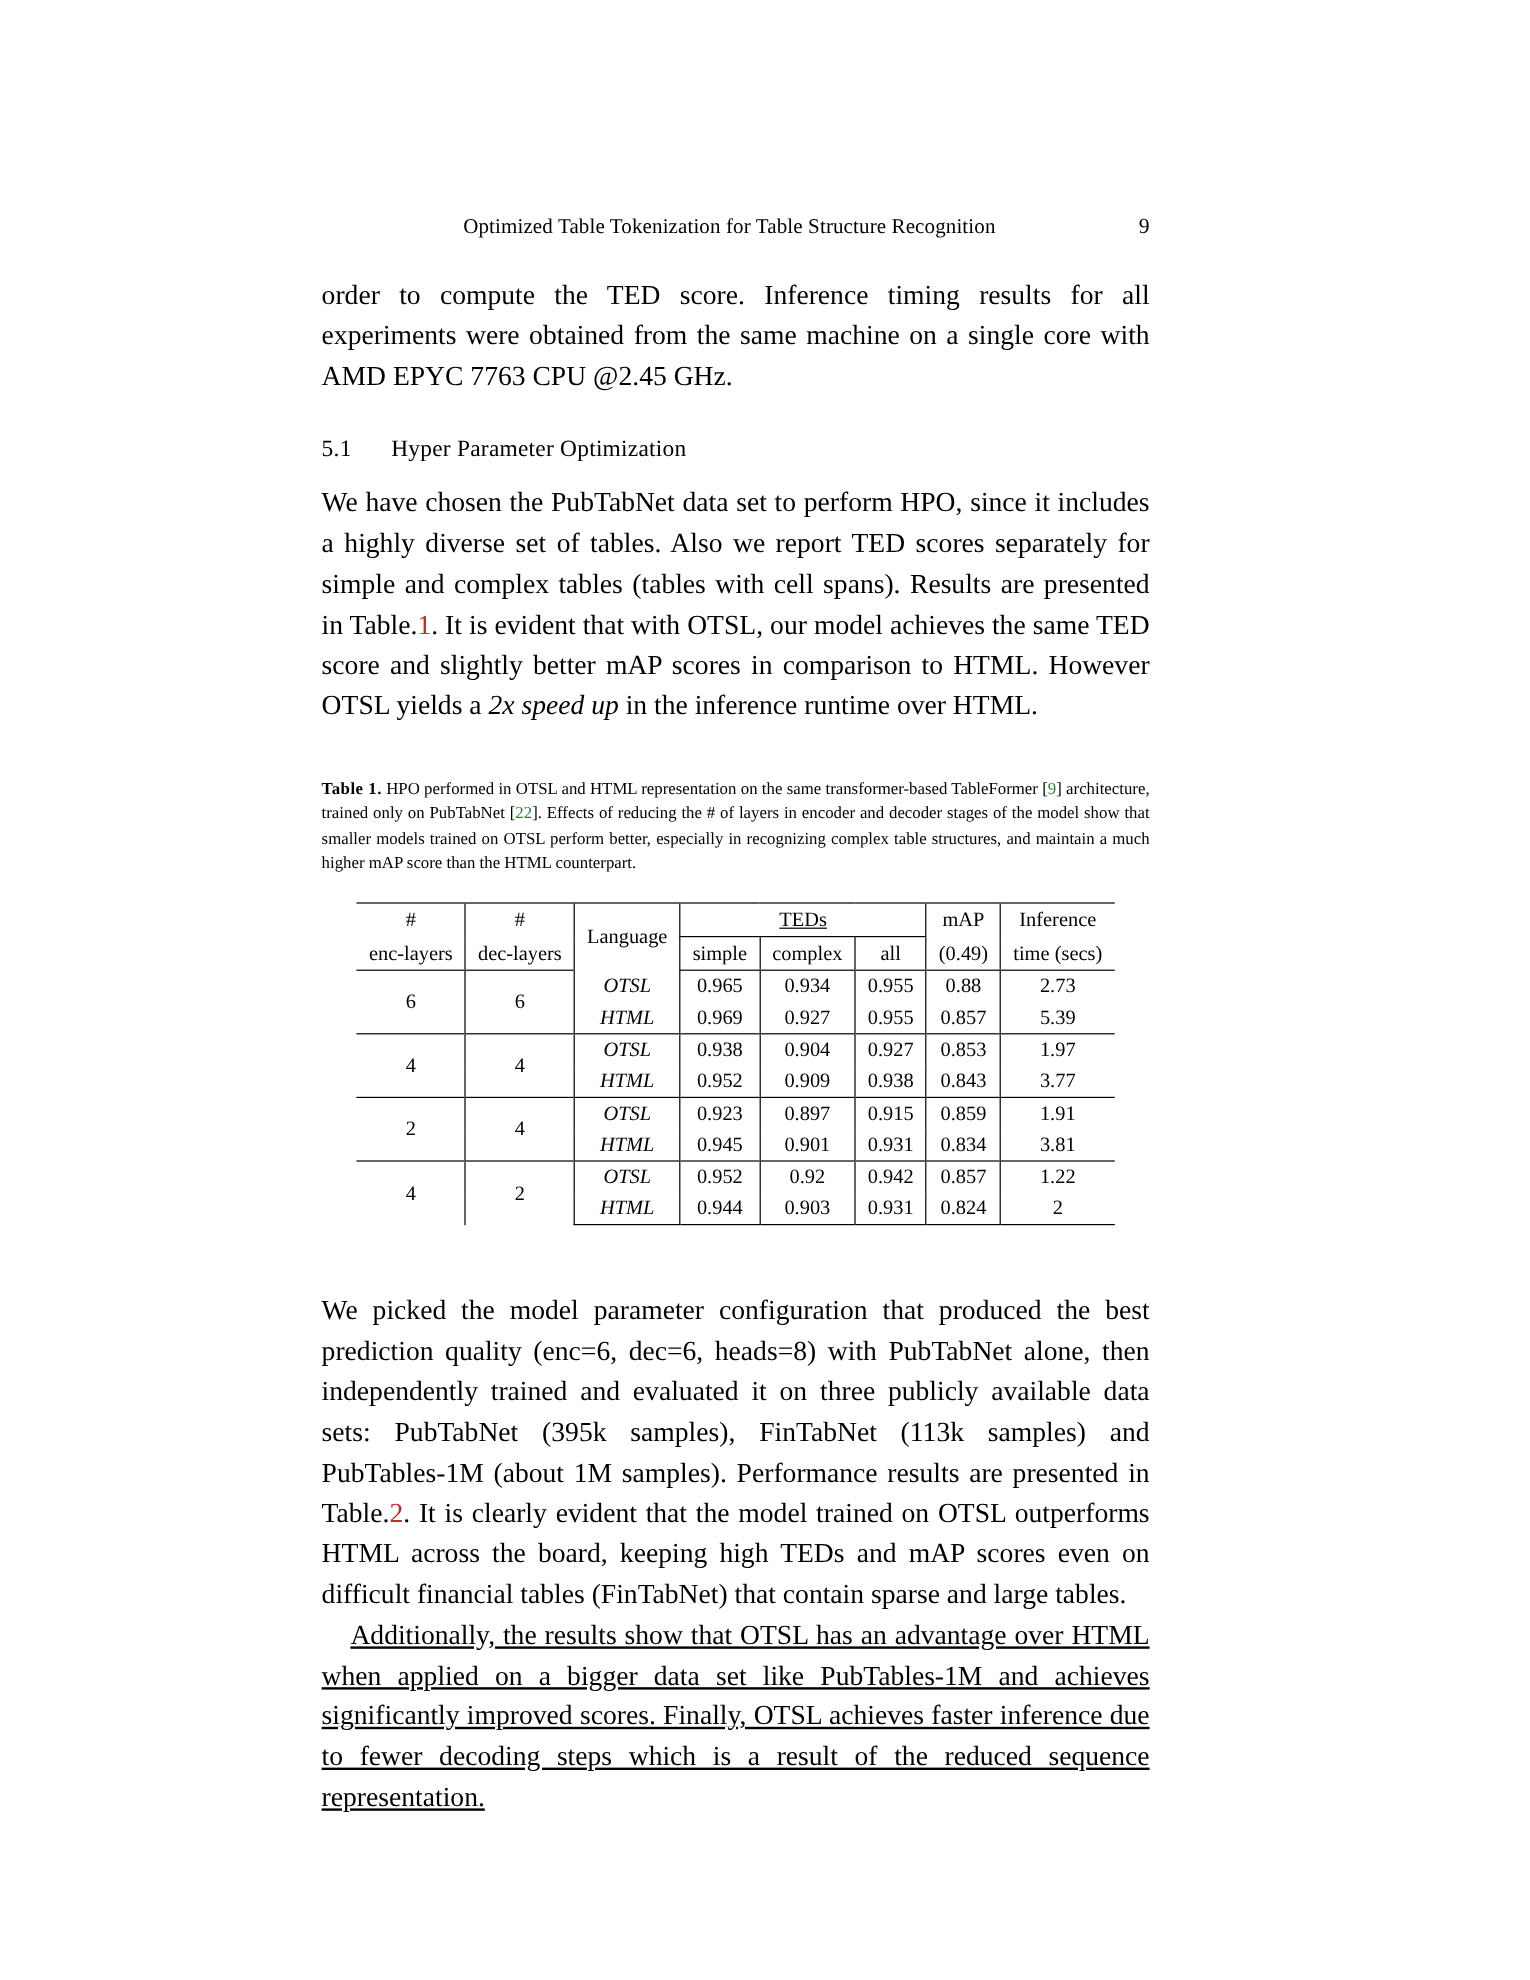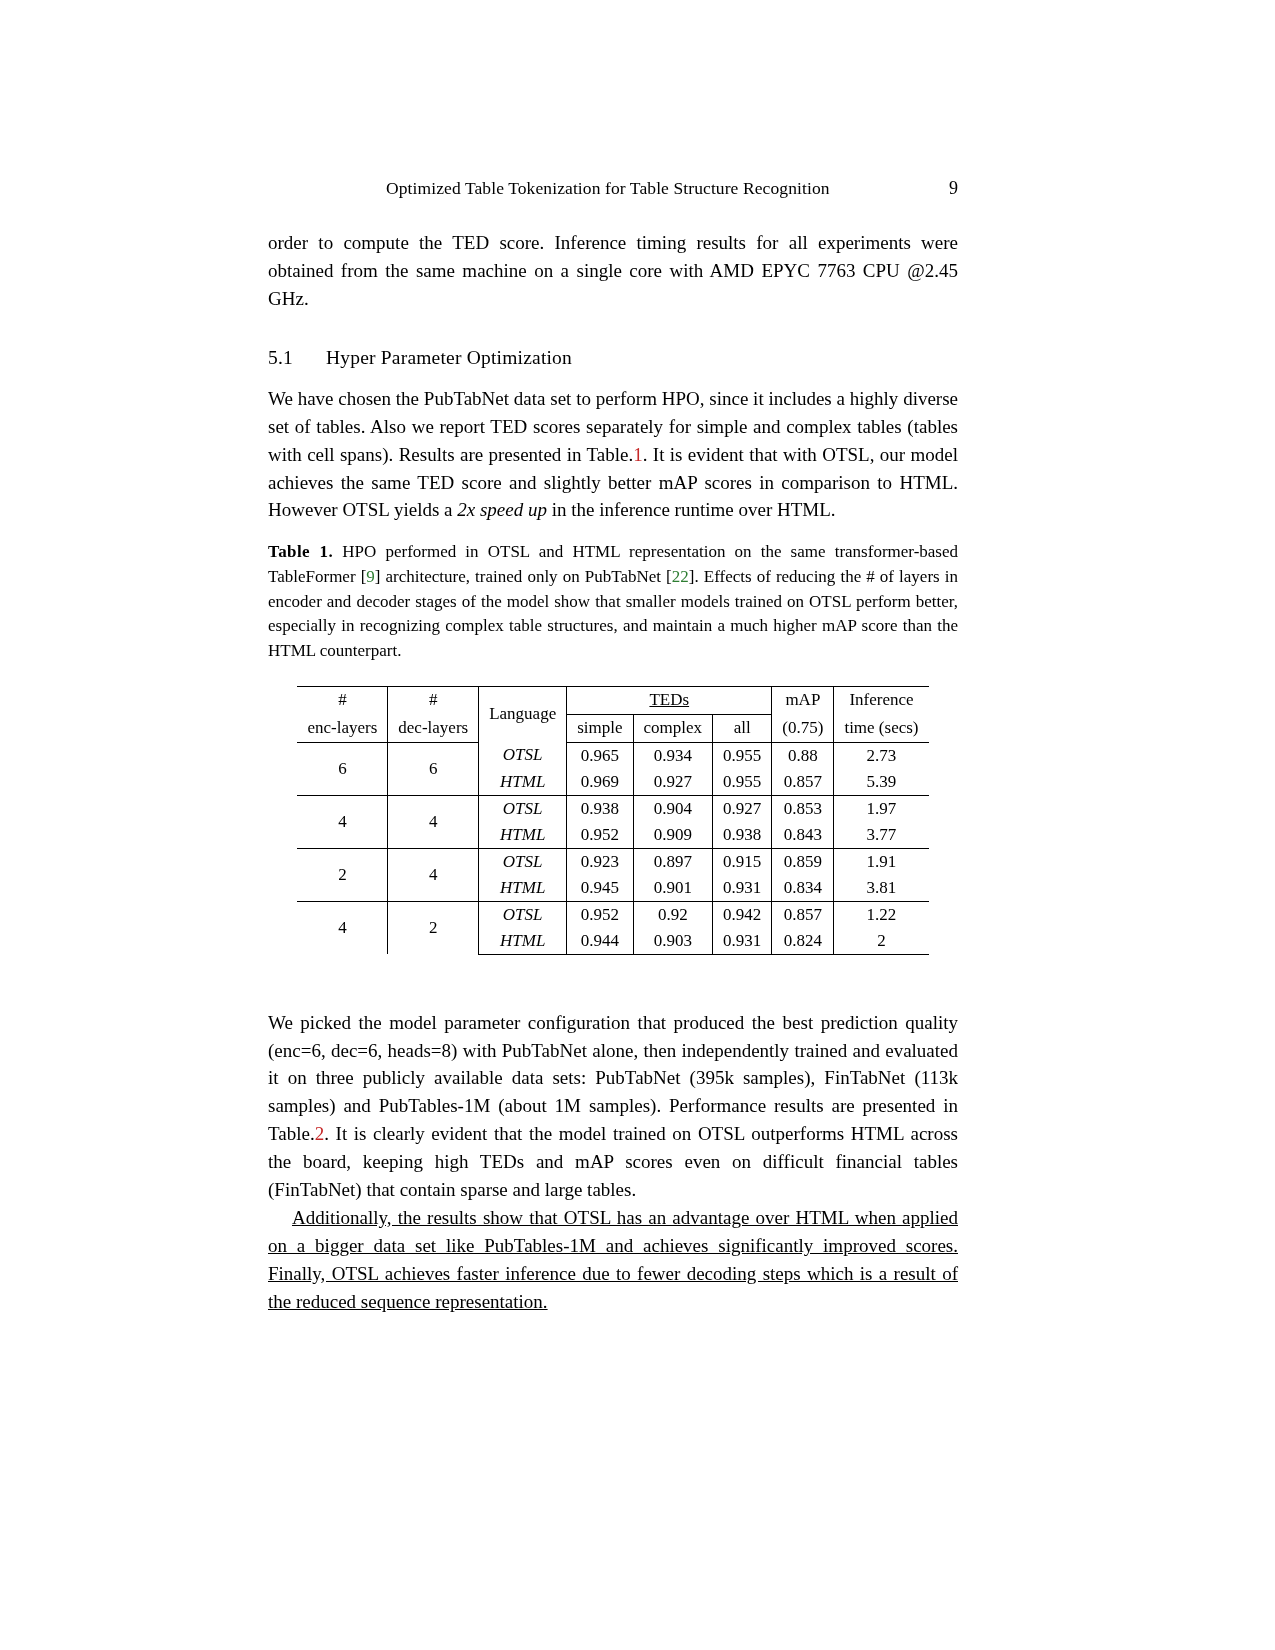--- a/index.html
+++ b/index.html
@@ -36,45 +36,45 @@
     margin-bottom: 30px;
     padding-left: 118px;
   }
   .runhead .title {
     white-space: nowrap;
   }
   .runhead .pageno {
     font-size: 18px;
   }
   p.body {
-    font-size: 19px;
+    font-size: 23px;
     line-height: 1.47;
     text-align: justify;
     margin: 0 0 0 0;
     text-justify: inter-word;
   }
   p.body + p.body {
     margin-top: 0;
   }
   .indent { text-indent: 24px; text-decoration: underline; }
   h2.section {
     font-size: 19.5px;
     font-weight: normal;
     margin: 34px 0 16px 0;
     letter-spacing: 0.2px;
   }
   h2.section .num {
     display: inline-block;
     width: 58px;
   }
   .caption {
-    font-size: 17px;
+    font-size: 14px;
     line-height: 1.45;
     text-align: justify;
-    margin-top: 16px;
+    margin-top: 44px;
     font-family: Liberation Serif, serif;
   }
   .caption .lbl {
     font-weight: bold;
     letter-spacing: 0.4px;
   }
   .cite {
     color: #2e7d32;
   }
   .cite-red {
@@ -148,21 +148,21 @@
             <th class="b-top b-left b-bot-thin tedsgroup" colspan="3">TEDs</th>
             <th class="b-top b-left">mAP</th>
             <th class="b-top b-left">Inference</th>
           </tr>
           <tr class="hdr-h">
             <th class="b-bot">enc-layers</th>
             <th class="b-bot b-left">dec-layers</th>
             <th class="b-bot b-left">simple</th>
             <th class="b-bot b-left">complex</th>
             <th class="b-bot b-left">all</th>
-            <th class="b-bot b-left">(0.75)</th>
+            <th class="b-bot b-left">(0.49)</th>
             <th class="b-bot b-left">time (secs)</th>
           </tr>
         </thead>
         <tbody>
 
           <tr>
             <td rowspan="2">6</td>
             <td rowspan="2" class="b-left">6</td>
             <td class="b-left lang">OTSL</td>
             <td class="b-left">0.965</td>

